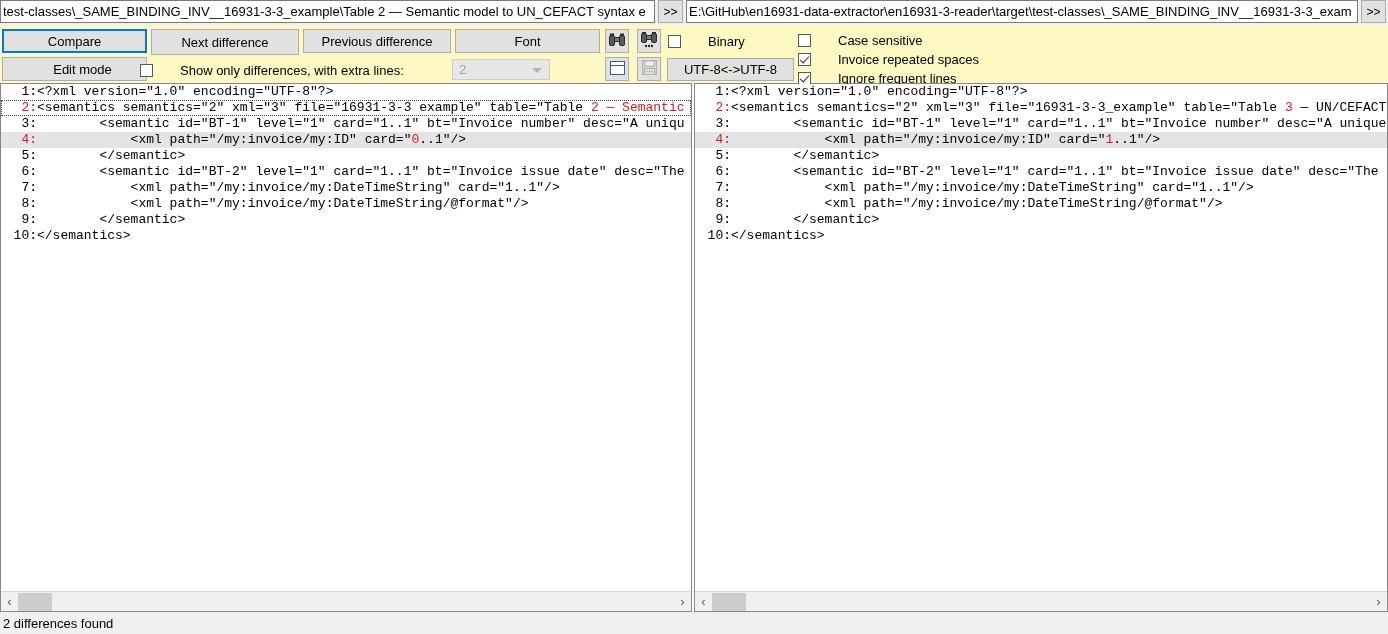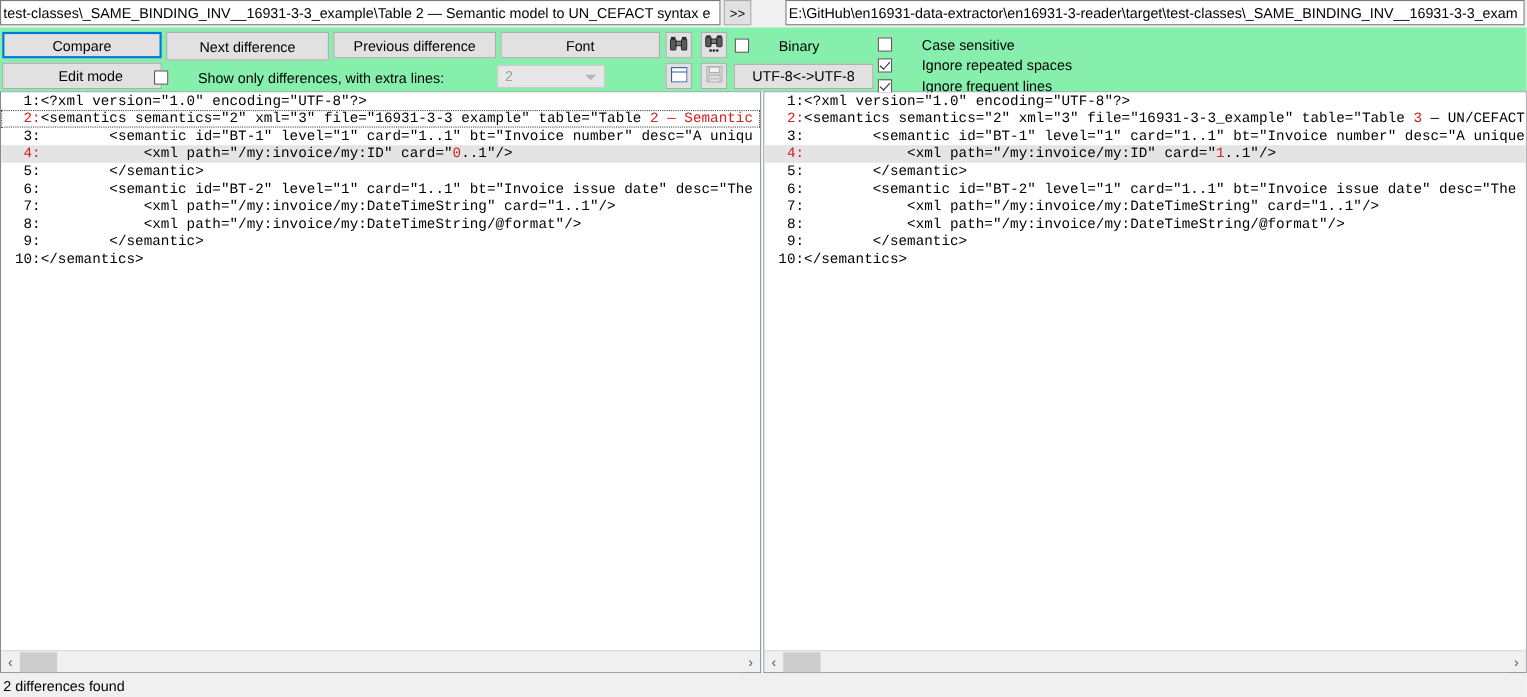--- a/index.html
+++ b/index.html
@@ -56,21 +56,21 @@
   .path-field span{overflow:hidden;text-overflow:clip;white-space:nowrap;direction:rtl;text-align:left;unicode-bidi:plaintext;}
   .browse-btn{
     width:25px;flex:0 0 25px;margin-left:3px;margin-right:3px;
     background:#e1e1e1;border:1px solid #adadad;
     display:flex;align-items:center;justify-content:center;
     font-size:12px;color:#000;height:23px;box-sizing:border-box;
   }
 
   
   .toolbar{
-    flex:0 0 58px;height:58px;background:#86efac;position:relative;
+    flex:0 0 58px;height:58px;background:#fef9c3;position:relative;
   }
   .btn{
     position:absolute;background:#e1e1e1;border:1px solid #adadad;
     display:flex;align-items:center;justify-content:center;
     font-size:13px;color:#000;box-sizing:border-box;
   }
   .btn.focused{border:2px solid #0078d7;}
   .icon-btn{
     position:absolute;background:#e1e1e1;border:1px solid #adadad;
     display:flex;align-items:center;justify-content:center;box-sizing:border-box;
@@ -142,21 +142,21 @@
 <body>
 
 <div class="app">
 
 
   <div class="pathrow">
     <div class="path-field" style="margin-left:0;width:655px;flex:0 0 655px;">
       <span>test-classes\_SAME_BINDING_INV__16931-3-3_example\Table 2 — Semantic model to UN_CEFACT syntax e</span>
     </div>
     <div class="browse-btn">&gt;&gt;</div>
-    <div class="path-field" style="width:672px;flex:0 0 672px;margin-left:28px;">
+    <div class="path-field" style="width:672px;flex:0 0 672px;">
       <span>E:\GitHub\en16931-data-extractor\en16931-3-reader\target\test-classes\_SAME_BINDING_INV__16931-3-3_exam</span>
     </div>
     <div class="browse-btn">&gt;&gt;</div>
   </div>
 
   <div class="toolbar">
 
     <div class="btn focused" style="left:2px;top:4px;width:145px;height:24px;">Compare</div>
 
     <div class="btn" style="left:151px;top:4px;width:148px;height:26px;">Next difference</div>
@@ -196,21 +196,21 @@
       <span class="box"></span>
       <span>Binary</span>
     </div>
 
     <div class="chk" style="left:798px;top:8px;">
       <span class="box"></span>
       <span>Case sensitive</span>
     </div>
     <div class="chk" style="left:798px;top:27px;">
       <span class="box checked"></span>
-      <span>Ignore repeated spaces</span>
+      <span>Invoice repeated spaces</span>
     </div>
     <div class="chk" style="left:798px;top:46px;">
       <span class="box checked"></span>
       <span>Ignore frequent lines</span>
     </div>
 
     <div class="btn" style="left:2px;top:32px;width:145px;height:24px;padding-left:16px;">Edit mode</div>
 
     <div class="chk" style="left:140px;top:38px;">
       <span class="box"></span>

